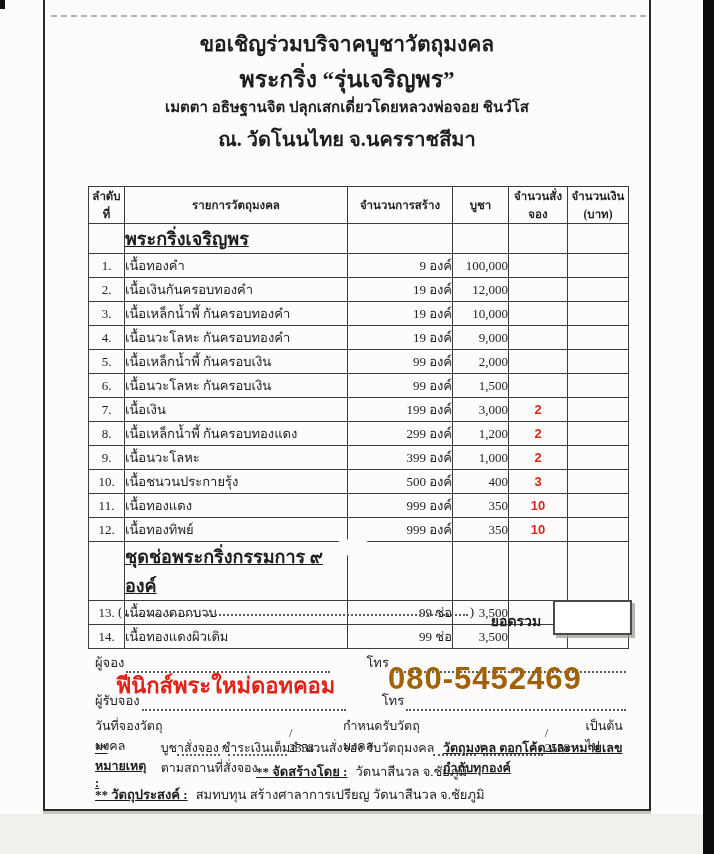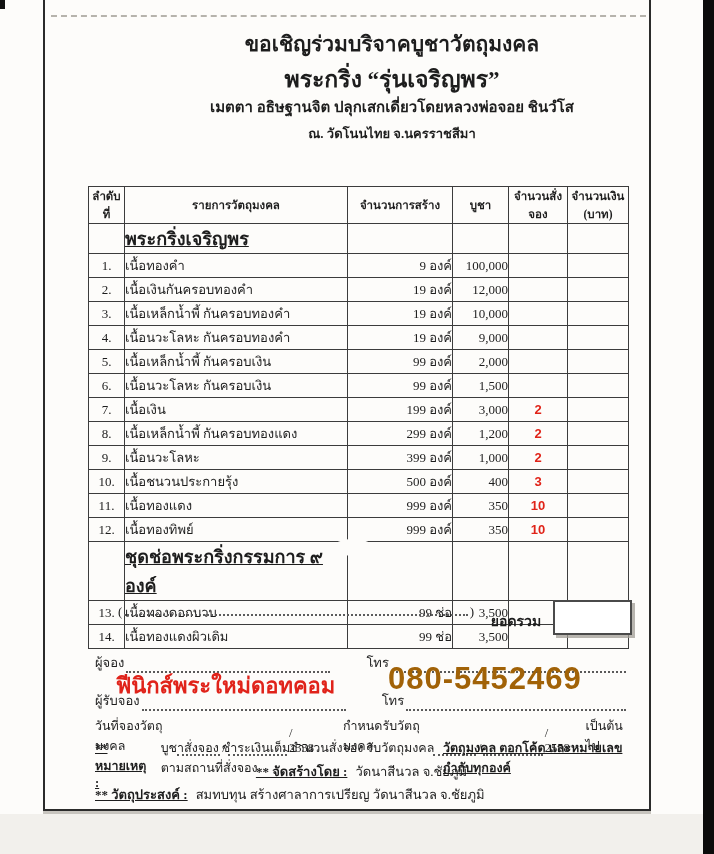--- a/index.html
+++ b/index.html
@@ -10,25 +10,25 @@
     color:#1d1d1d;
   }
   .page{position:absolute;left:0;top:0;width:704px;height:814px;background:#fdfcfa;}
   .black-bar{position:absolute;right:0;top:0;width:11px;height:854px;background:#0b0b0b;}
   .corner-mark{position:absolute;left:0;top:0;width:5px;height:9px;background:#111;}
   .border-left{position:absolute;left:43px;top:0;width:2px;height:812px;background:#2b2b2b;}
   .border-right{position:absolute;left:649px;top:0;width:2px;height:812px;background:#2b2b2b;}
   .border-bottom{position:absolute;left:43px;top:809px;width:608px;height:2px;background:#2b2b2b;border-bottom:3px solid #c7c4be;}
   .cut-line{position:absolute;left:51px;top:15px;width:595px;height:0;border-top:2px dashed #b6b3ac;}
 
-  .title{position:absolute;left:43px;width:608px;text-align:center;font-weight:bold;padding-left:45px;}
+  .title{position:absolute;left:43px;width:608px;text-align:center;font-weight:bold;}
   .t1{top:27px;font-size:21px;}
   .t2{top:61px;font-size:23px;}
   .t3{top:95px;font-size:15px;}
-  .t4{top:123px;font-size:13px;}
+  .t4{top:123px;font-size:20px;}
 
   table.order{position:absolute;left:88px;top:186px;width:540px;border-collapse:collapse;table-layout:fixed;border-radius:14px;}
   table.order th,table.order td{border:1px solid #3c3c3c;overflow:hidden;}
   table.order th{height:33px;font-size:11.5px;font-weight:bold;text-align:center;padding:0 1px;}
   table.order td{height:23px;font-size:13px;padding:0;}
   td.c-no{text-align:center;}
   td.c-name{text-align:left;padding-left:8px;}
   td.c-made{text-align:right;padding-right:11px;}
   td.c-price{text-align:right;padding-right:9px;}
   td.c-order{text-align:center;color:#e02318;font-family:"Liberation Sans","DejaVu Sans",sans-serif;font-weight:bold;font-size:22px;line-height:1;}

